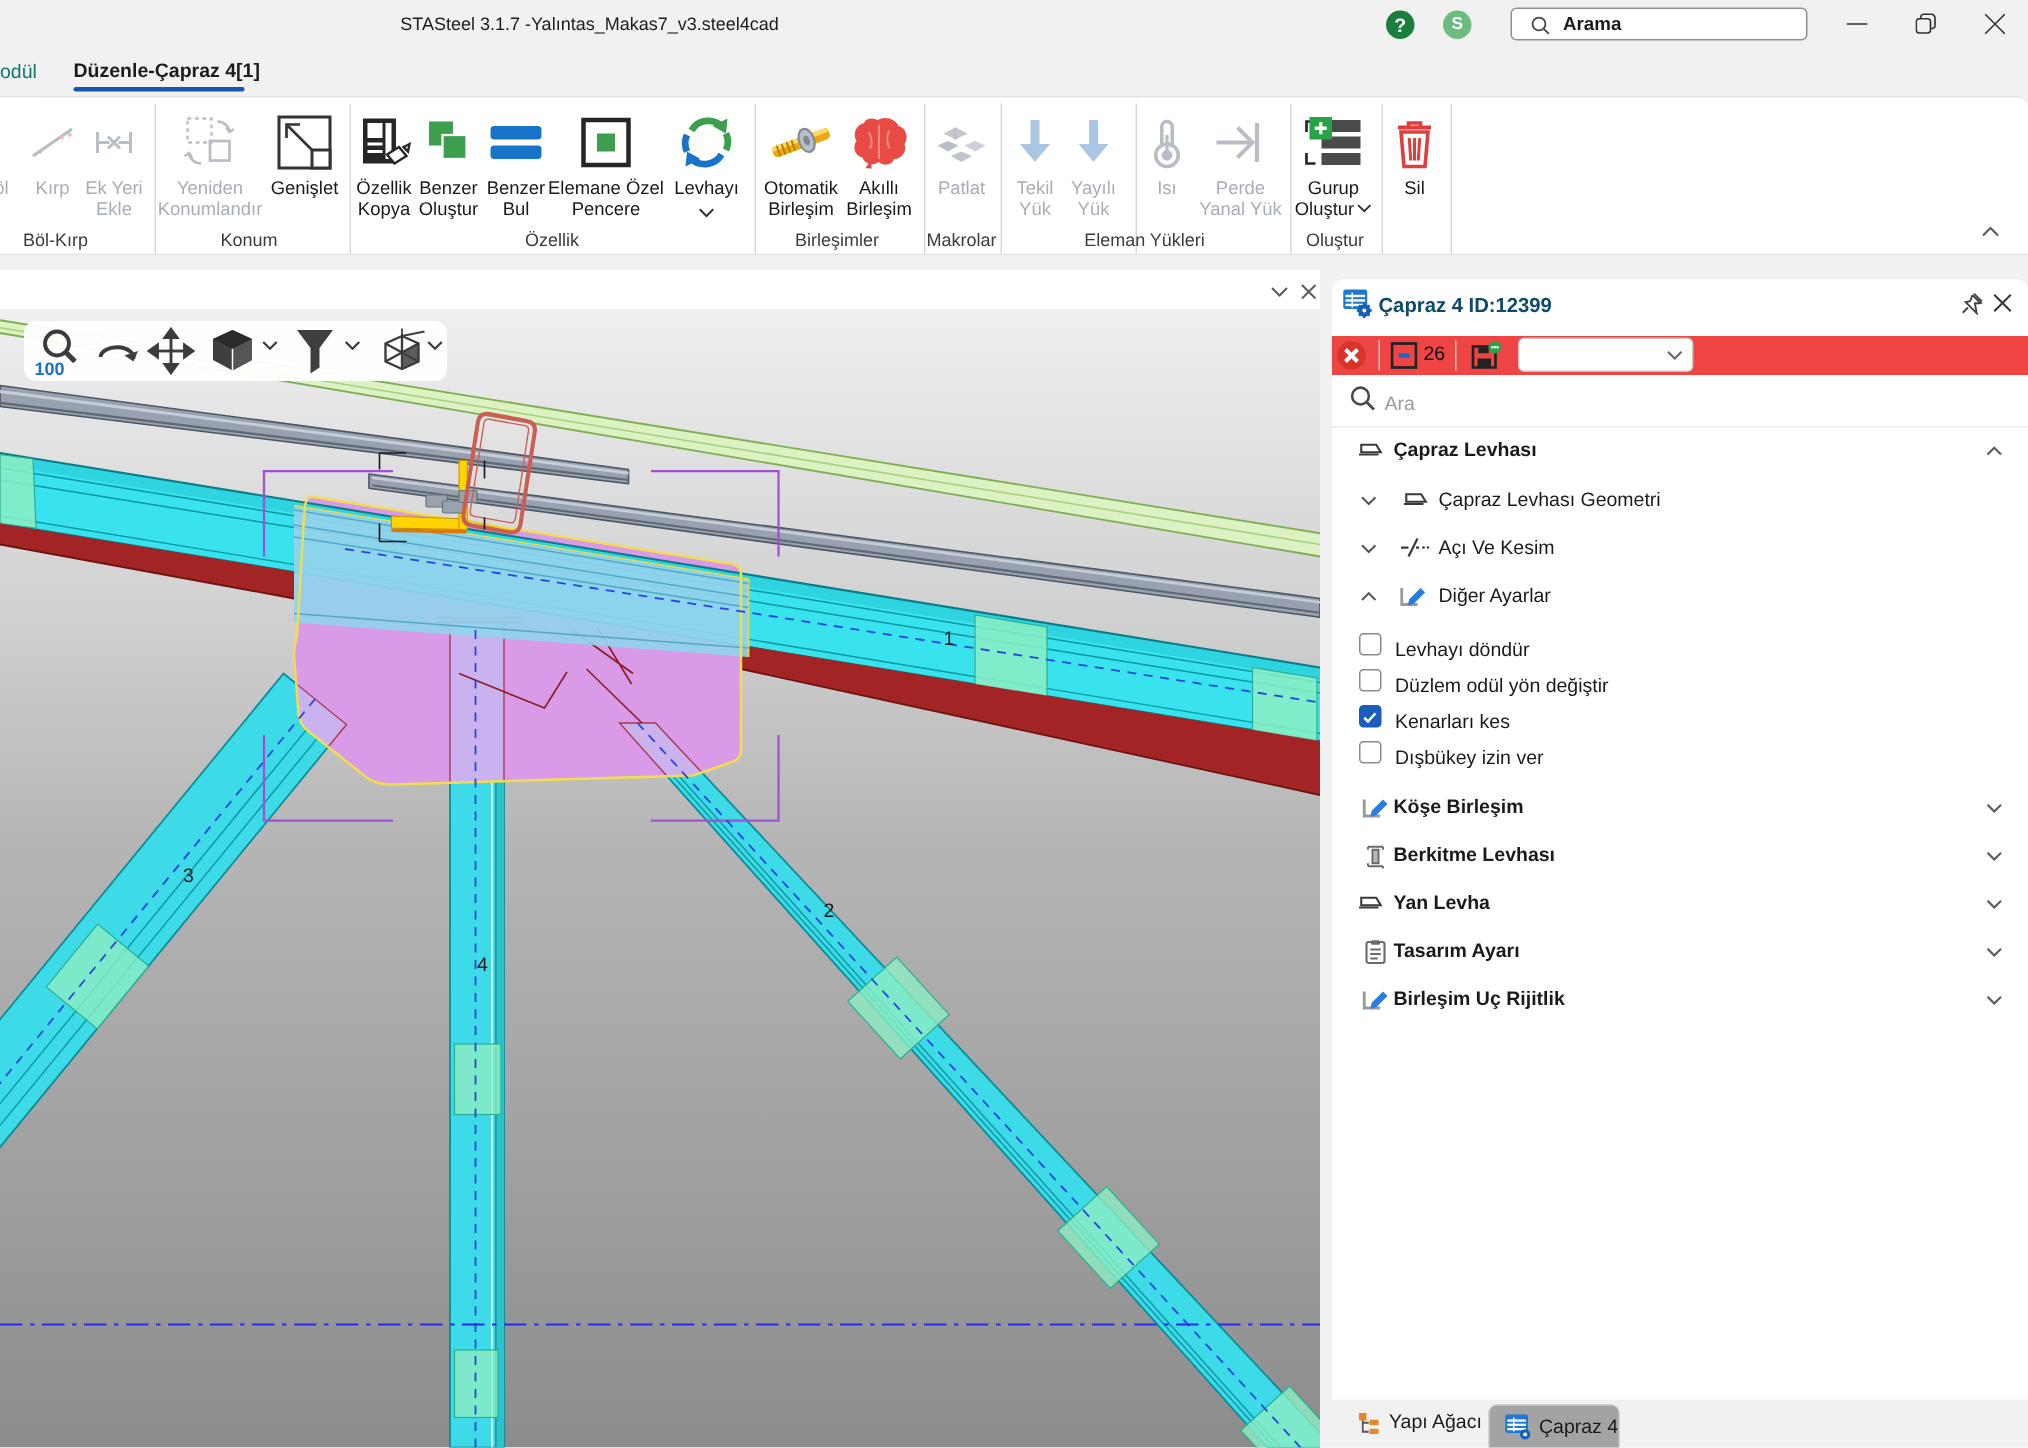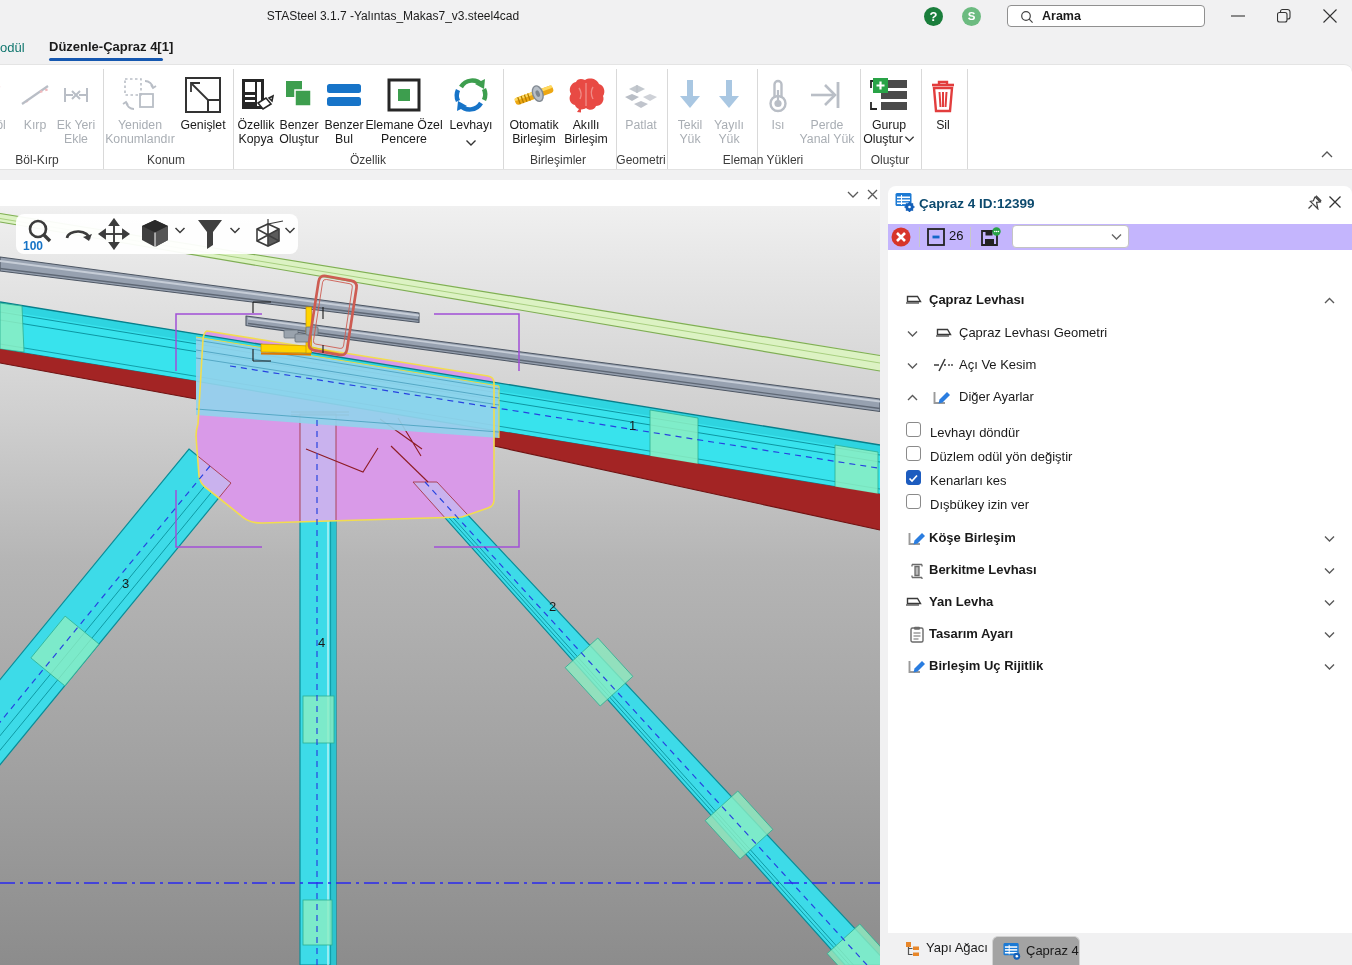--- a/index.html
+++ b/index.html
@@ -27,21 +27,21 @@
 .rgl { position:absolute; top:88px; font-size:12px; color:#3c3c3c; text-align:center; }
 #ribchev { position:absolute; left:1318px; top:84px; width:18px; height:12px; }
 
 #viewport { position:absolute; left:0; top:180px; width:880px; height:785px; background:#fff; }
 #vpctl { position:absolute; left:846px; top:7px; width:34px; height:16px; color:#5a5a5a; }
 #scene { position:absolute; left:0; top:26px; width:880px; height:759px; }
 #vtoolbar { position:absolute; left:16px; top:34px; width:282px; height:40px; background:rgba(255,255,255,0.95); border-radius:8px; }
 
 #panel { position:absolute; left:888px; top:186px; width:464px; height:747px; background:#fff; border-radius:8px 8px 0 0; }
 #ptitle { position:absolute; left:31px; top:10px; font-size:13.5px; font-weight:bold; color:#0c4a6e; }
-#ptool { position:absolute; left:0; top:38px; width:464px; height:26px; background:#c4b5fd; }
+#ptool { position:absolute; left:0; top:38px; width:464px; height:26px; background:#ef4444; }
 #psearch { position:absolute; left:0; top:64px; width:464px; height:35px; border-bottom:1px solid #ececec; }
 #psearch .ph { position:absolute; left:35px; top:11px; font-size:13px; color:#9b9b9b; }
 .trow { position:absolute; left:0; width:464px; height:24px; }
 .trow .tx { position:absolute; top:3px; font-size:13px; color:#1a1a1a; }
 .trow .bold { font-weight:bold; }
 .chev { position:absolute; }
 .cb { position:absolute; left:18px; width:15px; height:15px; border:1px solid #8a8a8a; border-radius:3px; background:#fff; }
 .cbon { background:#1d5cbf; border-color:#1d5cbf; }
 
 #btabs { position:absolute; left:888px; top:933px; width:464px; height:32px; }
@@ -301,21 +301,21 @@
 <div class="rsep" style="left:615.5px"></div>
 <div class="rsep" style="left:666.5px"></div>
 <div class="rsep" style="left:756.5px"></div>
 <div class="rsep" style="left:859.5px"></div>
 <div class="rsep" style="left:920.5px"></div>
 <div class="rsep" style="left:966.5px"></div>
 <div class="rgl" style="left:-33px;width:140px">Böl-Kırp</div>
 <div class="rgl" style="left:96px;width:140px">Konum</div>
 <div class="rgl" style="left:298px;width:140px">Özellik</div>
 <div class="rgl" style="left:488px;width:140px">Birleşimler</div>
-<div class="rgl" style="left:571px;width:140px">Geometri</div>
+<div class="rgl" style="left:571px;width:140px">Makrolar</div>
 <div class="rgl" style="left:693px;width:140px">Eleman Yükleri</div>
 <div class="rgl" style="left:820px;width:140px">Oluştur</div>
 <svg id="ribchev" width="18" height="12" viewBox="0 0 18 12">
       <path d="M4 8 l5-5 5 5" fill="none" stroke="#555" stroke-width="1.3"></path>
     </svg>
 </div>
 
 <div id="viewport">
   <svg id="vpctl" width="34" height="16" viewBox="0 0 34 16">
       <path d="M2 5 l5 5 5-5" fill="none" stroke="#5a5a5a" stroke-width="1.3"></path>
@@ -527,20 +527,27 @@
         <circle cx="16.5" cy="4.5" r="4.2" fill="#29a347"></circle>
         <circle cx="14.8" cy="4.5" r="0.8" fill="#fff"></circle>
         <circle cx="16.6" cy="4.5" r="0.8" fill="#fff"></circle>
         <circle cx="18.4" cy="4.5" r="0.8" fill="#fff"></circle>
       </svg>
 <div class="abs" style="left:124px;top:1px;width:117px;height:23px;background:#fff;border:1px solid #c4c4c4;border-radius:4px"></div>
 <svg class="chev" style="left:222px;top:8px" width="13" height="9" viewBox="0 0 13 9">
         <path d="M2 2.5 l4.5 4.5 4.5-4.5" fill="none" stroke="#666" stroke-width="1.4"></path>
       </svg>
 </div>
+<div id="psearch">
+<svg class="abs" style="left:11px;top:6px" width="19" height="19" viewBox="0 0 19 19">
+        <circle cx="8" cy="8" r="5.6" fill="none" stroke="#4a4a4a" stroke-width="1.7"></circle>
+        <line x1="12.2" y1="12.2" x2="17" y2="17" stroke="#4a4a4a" stroke-width="1.9"></line>
+      </svg>
+<span class="ph">Ara</span>
+</div>
 <div class="trow" style="top:103px">
       <svg class="abs" style="left:15px;top:5px" width="19" height="12" viewBox="0 0 19 12">
         <path d="M4.5 2.5 h10 l3 5 h-13 z" fill="none" stroke="#3a3a3a" stroke-width="1.4"></path>
         <path d="M3 9 h13" stroke="#3a3a3a" stroke-width="1.2"></path>
       </svg>
       <span class="tx bold" style="left:41px">Çapraz Levhası</span>
       <svg class="chev" style="left:435px;top:7px" width="13" height="9" viewBox="0 0 13 9">
         <path d="M2 7 l4.5-4.5 4.5 4.5" fill="none" stroke="#5a5a5a" stroke-width="1.4"></path>
       </svg>
     </div>

